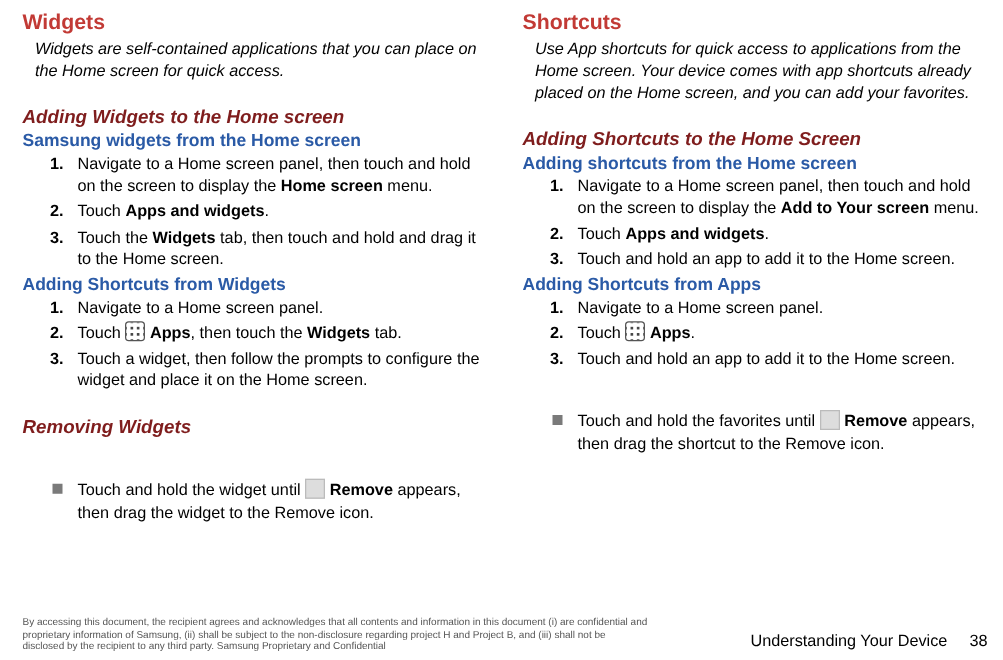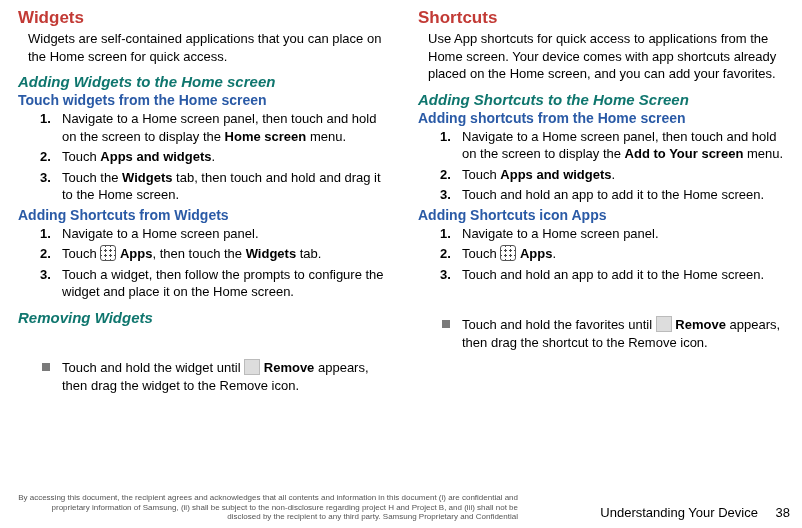--- a/index.html
+++ b/index.html
@@ -23,27 +23,28 @@
   .h-red {
     color: #c23a35;
     font-weight: bold;
     font-size: 17px;
     margin-bottom: 2px;
   }
   .body-indent {
     margin-left: 10px;
     line-height: 1.35;
     margin-bottom: 4px;
+    font-style: italic;
   }
   .h-blue-ital {
-    color: #0f766e;
+    color: #7f1d1d;
     font-style: italic;
     font-weight: bold;
     font-size: 15px;
-    margin-top: 8px;
+    margin-top: 20px;
     margin-bottom: 2px;
     margin-left: 0;
   }
   .h-blue-sub {
     color: #2a5aa6;
     font-weight: bold;
     font-size: 14px;
     margin-top: 2px;
     margin-bottom: 2px;
     margin-left: 0;
@@ -103,21 +104,20 @@
     vertical-align: -3px;
   }
   .footer-left {
     position: absolute;
     left: 18px;
     bottom: 6px;
     width: 500px;
     font-size: 8px;
     color: #555;
     line-height: 1.2;
-    text-align: right;
   }
   .footer-right {
     position: absolute;
     right: 12px;
     bottom: 8px;
     font-size: 13px;
   }
   .pagenum {
     margin-left: 14px;
   }
@@ -126,21 +126,21 @@
 <body>
 
 <div class="cols">
 
   <div class="col">
     <div class="h-red">Widgets</div>
     <div class="body-indent">Widgets are self-contained applications that you can place on the Home screen for quick access.</div>
 
     <div class="h-blue-ital">Adding Widgets to the Home screen</div>
 
-    <div class="h-blue-sub">Touch widgets from the Home screen</div>
+    <div class="h-blue-sub">Samsung widgets from the Home screen</div>
     <ol class="steps">
       <li><span class="num">1.</span>
         <span>Navigate to a Home screen panel, then touch and hold on the screen to display the </span><span class="bold">Home screen</span><span> menu.</span>
       </li>
       <li><span class="num">2.</span>
         <span>Touch </span><span class="bold">Apps and widgets</span><span>.</span>
       </li>
       <li><span class="num">3.</span>
         <span>Touch the </span><span class="bold">Widgets</span><span> tab, then touch and hold and drag it to the Home screen.</span>
       </li>
@@ -179,21 +179,21 @@
         <span>Navigate to a Home screen panel, then touch and hold on the screen to display the </span><span class="bold">Add to Your screen</span><span> menu.</span>
       </li>
       <li><span class="num">2.</span>
         <span>Touch </span><span class="bold">Apps and widgets</span><span>.</span>
       </li>
       <li><span class="num">3.</span>
         <span>Touch and hold an app to add it to the Home screen.</span>
       </li>
     </ol>
 
-    <div class="h-blue-sub">Adding Shortcuts icon Apps</div>
+    <div class="h-blue-sub">Adding Shortcuts from Apps</div>
     <ol class="steps">
       <li><span class="num">1.</span>
         <span>Navigate to a Home screen panel.</span>
       </li>
       <li><span class="num">2.</span>
         <span>Touch </span><span class="apps-icon"></span>
         <span class="bold">Apps</span><span>.</span>
       </li>
       <li><span class="num">3.</span>
         <span>Touch and hold an app to add it to the Home screen.</span>

